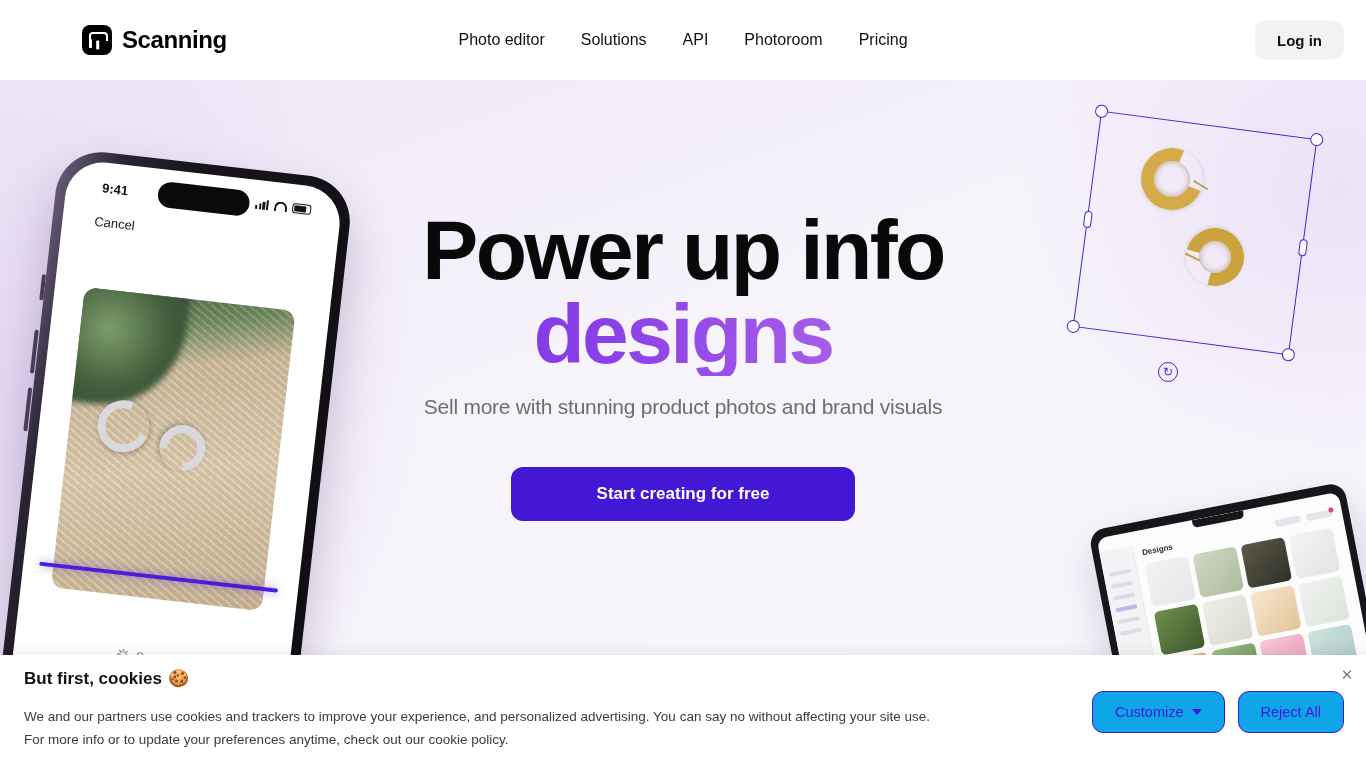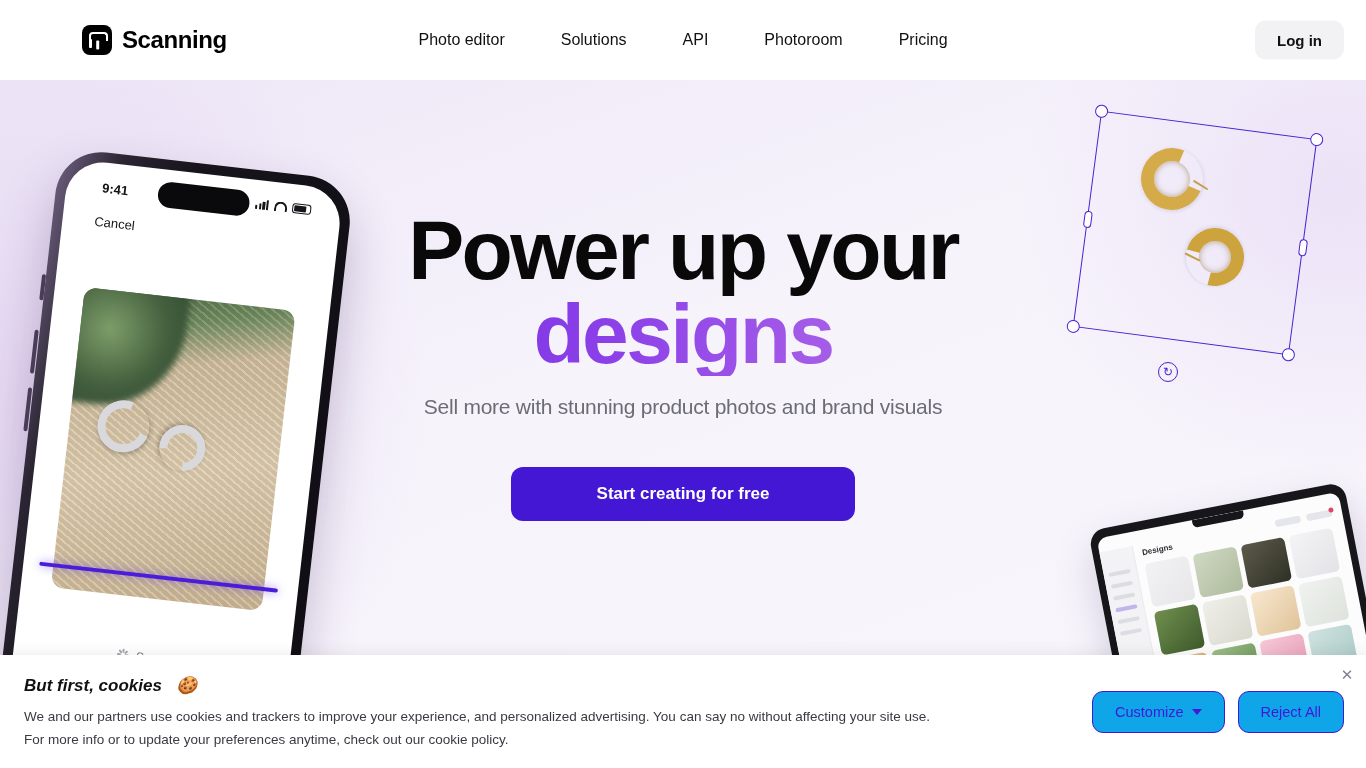--- a/index.html
+++ b/index.html
@@ -38,21 +38,21 @@
     box-shadow: 7.2px 1.5px 0 0 #fff;
   }
   .logo-text {
     font-size: 24px; font-weight: 700; color: #000;
     letter-spacing: -0.4px; white-space: nowrap;
   }
 
   .nav {
     position: absolute; left: 50%; transform: translateX(-50%);
     top: 50%; margin-top: -11px;
-    display: flex; align-items: center; gap: 56px;
+    display: flex; align-items: center; gap: 36px;
   }
   .nav-item {
     font-size: 16px; font-weight: 500; color: #111114;
     white-space: nowrap; cursor: pointer; line-height: 22px;
   }
 
   .header-actions {
     position: absolute; right: 22px; top: 50%; transform: translateY(-50%);
     display: flex; align-items: center; gap: 10px;
   }
@@ -331,23 +331,23 @@
 
   
   .cookie {
     position: absolute; left: 0; bottom: 0;
     width: 1366px; height: 113px;
     background: #ffffff;
     box-shadow: 0 -2px 14px rgba(0,0,0,.07);
     z-index: 60;
   }
   .cookie-title {
-    position: absolute; left: 24px; top: 20px;
+    position: absolute; left: 24px; top: 13px;
     font-size: 17px; font-weight: 700; color: #111114;
-    display: flex; align-items: center; gap: 14px; font-style: italic;
+    display: flex; align-items: center; gap: 6px;
   }
   .cookie-body {
     position: absolute; left: 24px; top: 50px;
     width: 960px;
     font-size: 13.5px; line-height: 23px; color: #3a3a42;
   }
   .cookie-actions {
     position: absolute; right: 22px; top: 50%; transform: translateY(-50%);
     display: flex; align-items: center; gap: 13px;
   }
@@ -489,21 +489,21 @@
             <div class="lap-cell" style="background:linear-gradient(140deg,#dbe7cf,#b6cba4)"></div>
             <div class="lap-cell" style="background:linear-gradient(140deg,#e6d9c0,#c9b391)"></div>
             <div class="lap-cell" style="background:linear-gradient(140deg,#f3f3f5,#e2e2e6)"></div>
             <div class="lap-cell" style="background:linear-gradient(140deg,#eef0ec,#d6ddd3)"></div>
           </div>
         </div>
       </div>
     </div>
 
     <div class="hero-center">
-      <div class="hero-title">Power up your</div>
+      <div class="hero-title">Power up info</div>
       <div class="hero-title-2">designs</div>
       <div class="hero-sub">Sell more with stunning product photos and brand visuals</div>
       <div class="hero-cta-wrap">
         <button class="btn-hero">Start creating for free</button>
       </div>
     </div>
   </div>
 
   <div class="cookie">
     <div class="cookie-title">

